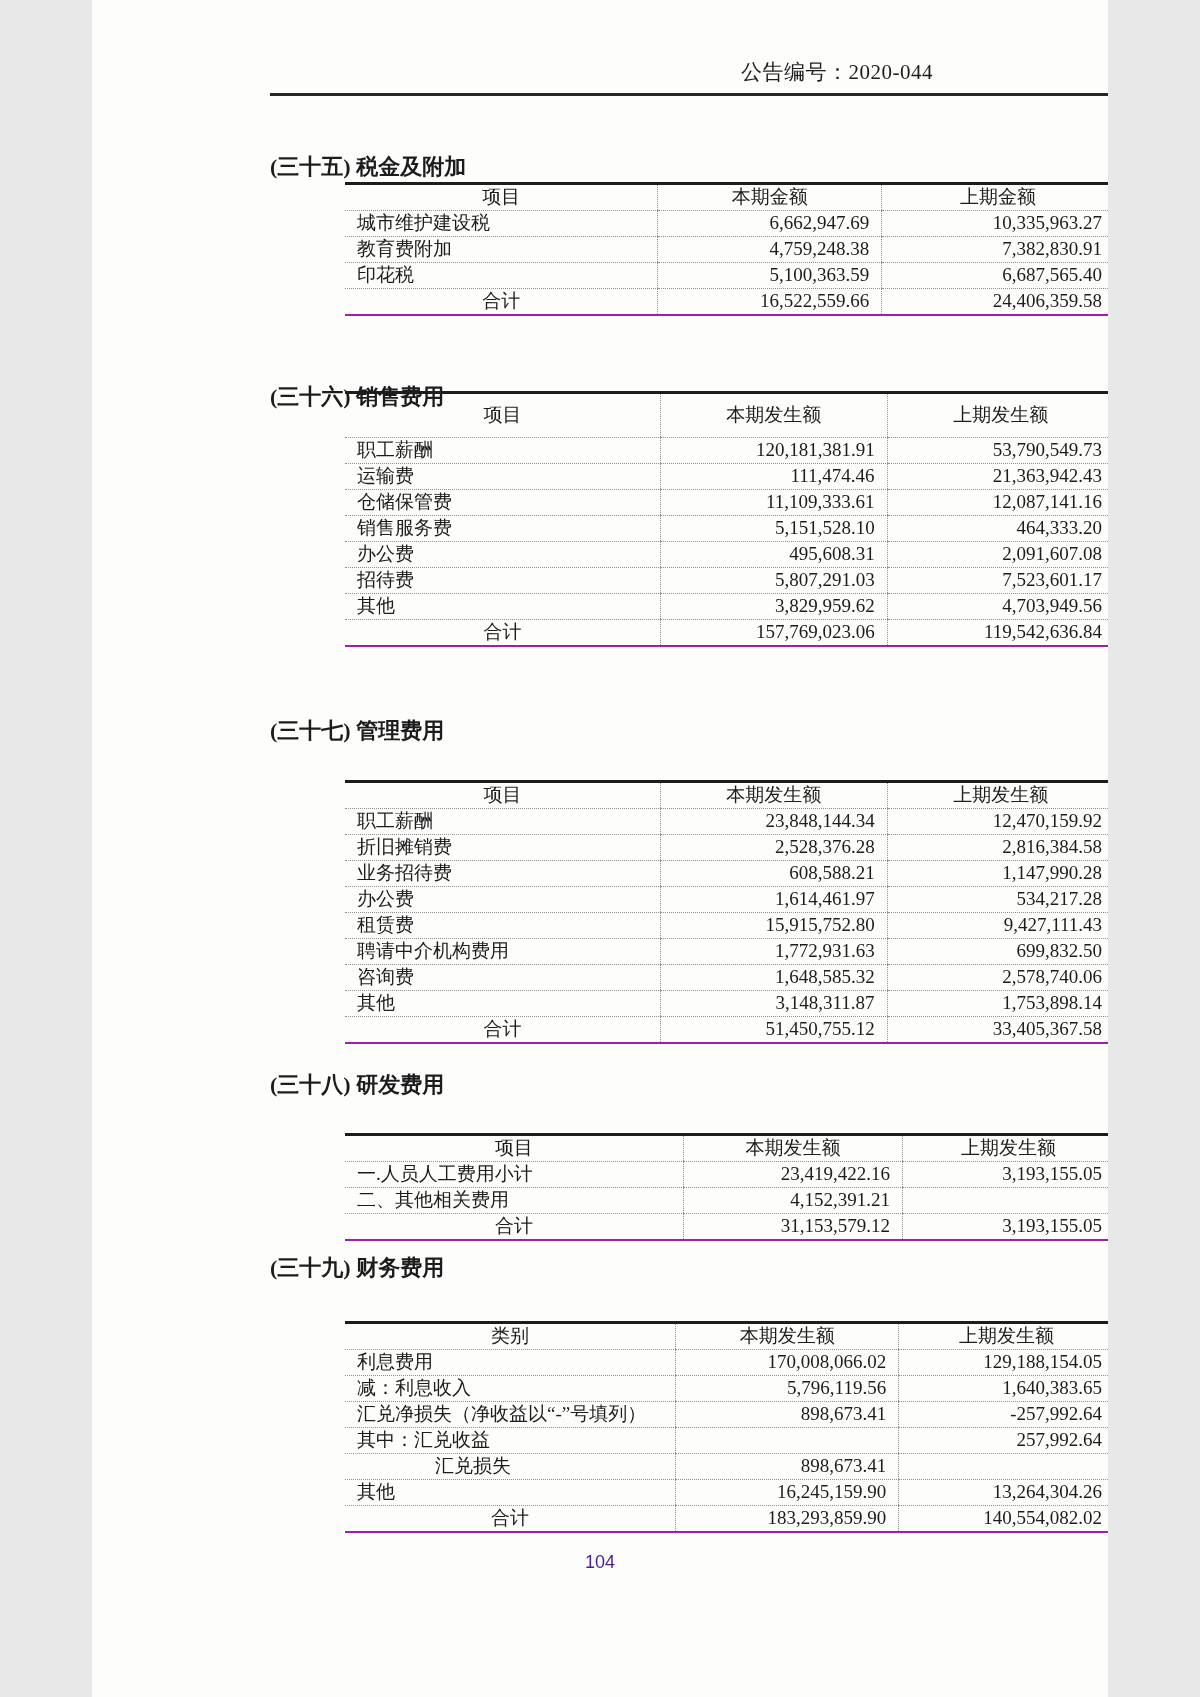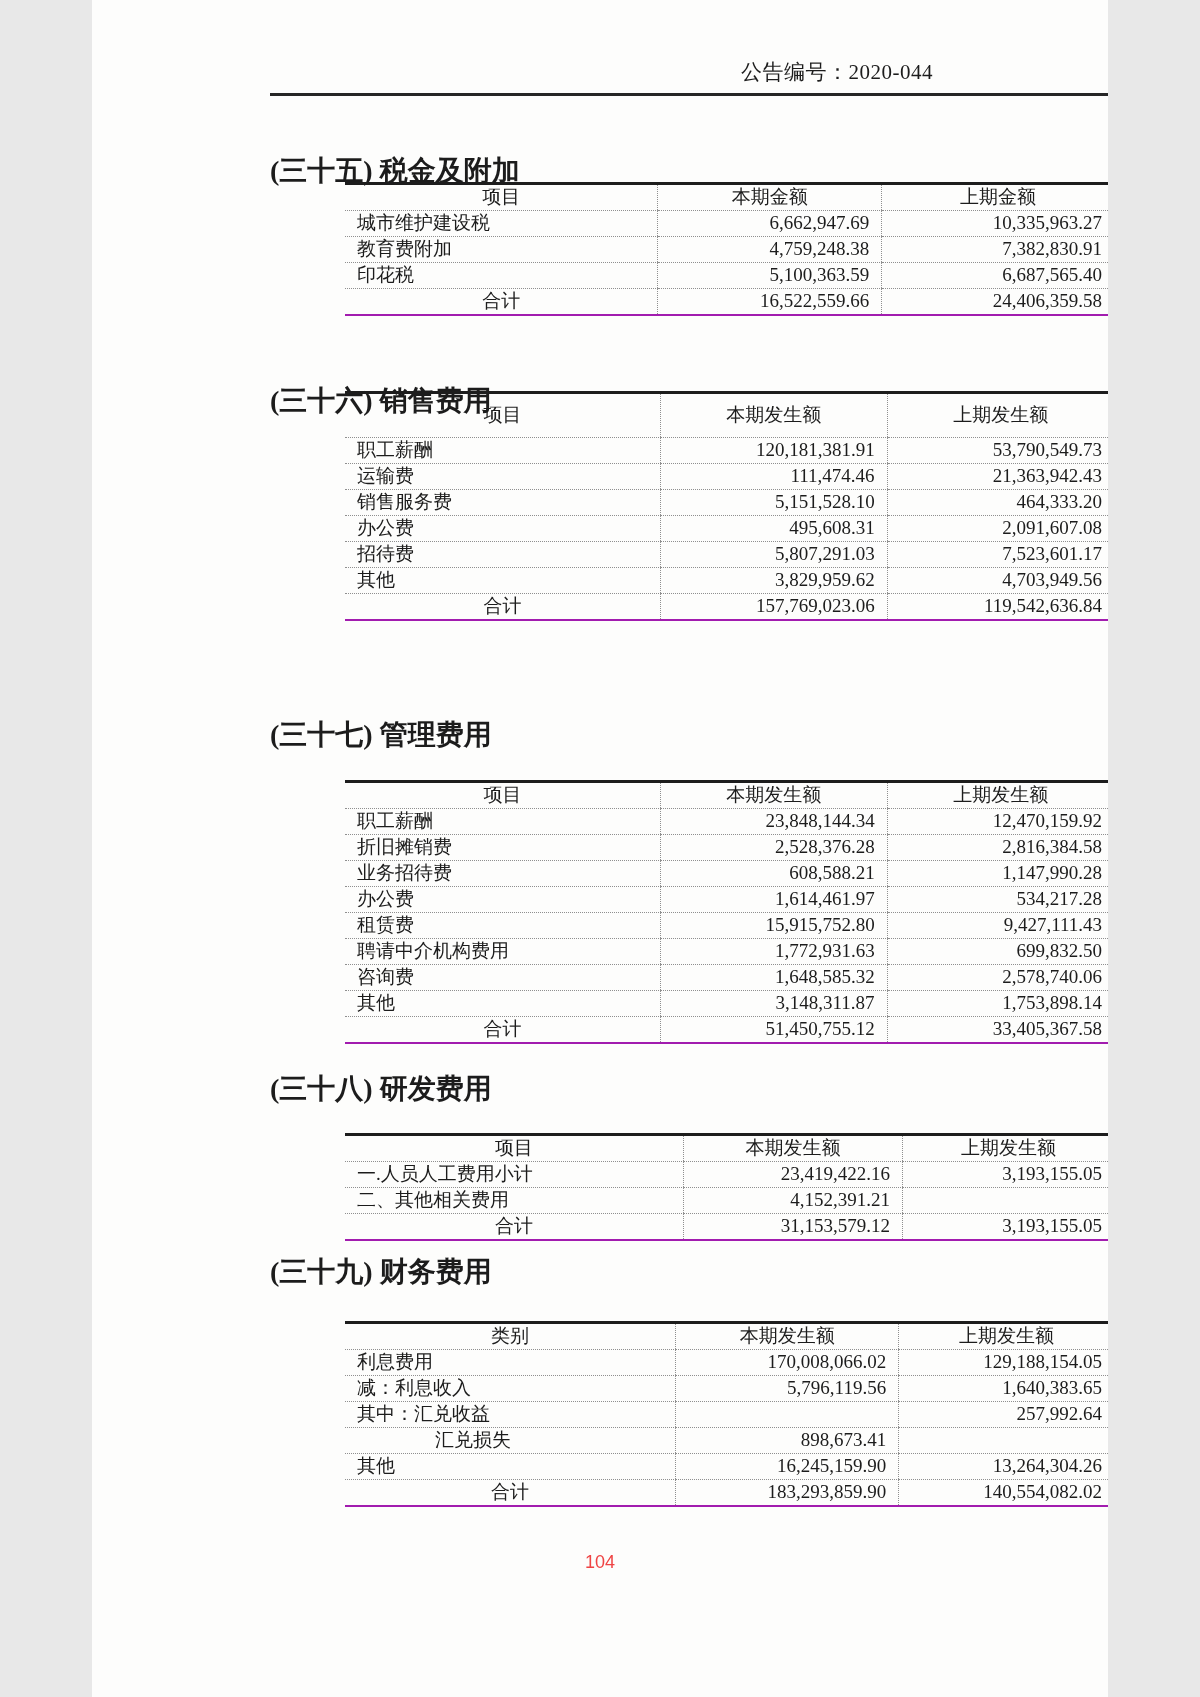--- a/index.html
+++ b/index.html
@@ -16,21 +16,21 @@
     position:absolute; top:58px; right:175px;
     font-size:21px; letter-spacing:0.5px;
   }
   .header-rule {
     position:absolute; top:93px; left:178px; width:847px;
     border-top:3px solid #262626;
     height:0;
   }
   .sec-heading {
     position:absolute; left:178px;
-    font-size:28px; font-weight:bold; white-space:nowrap;
+    font-size:22px; font-weight:bold; white-space:nowrap;
   }
   .tbl-wrap { position:absolute; left:253px; width:769px; }
   table {
     width:100%; border-collapse:collapse; table-layout:fixed;
     border-top:3px solid #1d1d1d; border-bottom:2px solid #a21caf;
     font-size:19px;
   }
   td {
     border-bottom:1px dotted #8f8f8f;
     padding:2px 12px 3px 12px;
@@ -41,21 +41,21 @@
   tr.hdr td { text-align:center; }
   td.lbl { text-align:left; }
   td.num { text-align:right; font-variant-numeric:tabular-nums; }
   td.ctr { text-align:center; }
   .t2 tr.hdr td { height:38px; vertical-align:middle; }
   td.indent-2 { padding-left:90px;margin-top:8px; }
   .page-number {
     position:absolute; top:1552px; left:0; width:100%;
     text-align:center;
     font-family:"Liberation Sans","DejaVu Sans",sans-serif;
-    font-size:18px; color:#ef4444;
+    font-size:18px; color:#4c1d95;
   }
 </style>
 </head>
 <body>
 
 <div class="page">
 
   <div class="doc-number">公告编号：2020-044</div>
   <div class="header-rule"></div>
 
@@ -121,20 +121,25 @@
         <td class="lbl">职工薪酬</td>
         <td class="num">120,181,381.91</td>
         <td class="num">53,790,549.73</td>
       </tr>
       <tr>
         <td class="lbl">运输费</td>
         <td class="num">111,474.46</td>
         <td class="num">21,363,942.43</td>
       </tr>
       <tr>
+        <td class="lbl">仓储保管费</td>
+        <td class="num">11,109,333.61</td>
+        <td class="num">12,087,141.16</td>
+      </tr>
+      <tr>
         <td class="lbl">销售服务费</td>
         <td class="num">5,151,528.10</td>
         <td class="num">464,333.20</td>
       </tr>
       <tr>
         <td class="lbl">办公费</td>
         <td class="num">495,608.31</td>
         <td class="num">2,091,607.08</td>
       </tr>
       <tr>
@@ -279,20 +284,25 @@
         <td class="lbl">利息费用</td>
         <td class="num">170,008,066.02</td>
         <td class="num">129,188,154.05</td>
       </tr>
       <tr>
         <td class="lbl">减：利息收入</td>
         <td class="num">5,796,119.56</td>
         <td class="num">1,640,383.65</td>
       </tr>
       <tr>
+        <td class="lbl">汇兑净损失（净收益以“-”号填列）</td>
+        <td class="num">898,673.41</td>
+        <td class="num">-257,992.64</td>
+      </tr>
+      <tr>
         <td class="lbl">其中：汇兑收益</td>
         <td class="num"></td>
         <td class="num">257,992.64</td>
       </tr>
       <tr>
         <td class="lbl indent-2">汇兑损失</td>
         <td class="num">898,673.41</td>
         <td class="num"></td>
       </tr>
       <tr>

